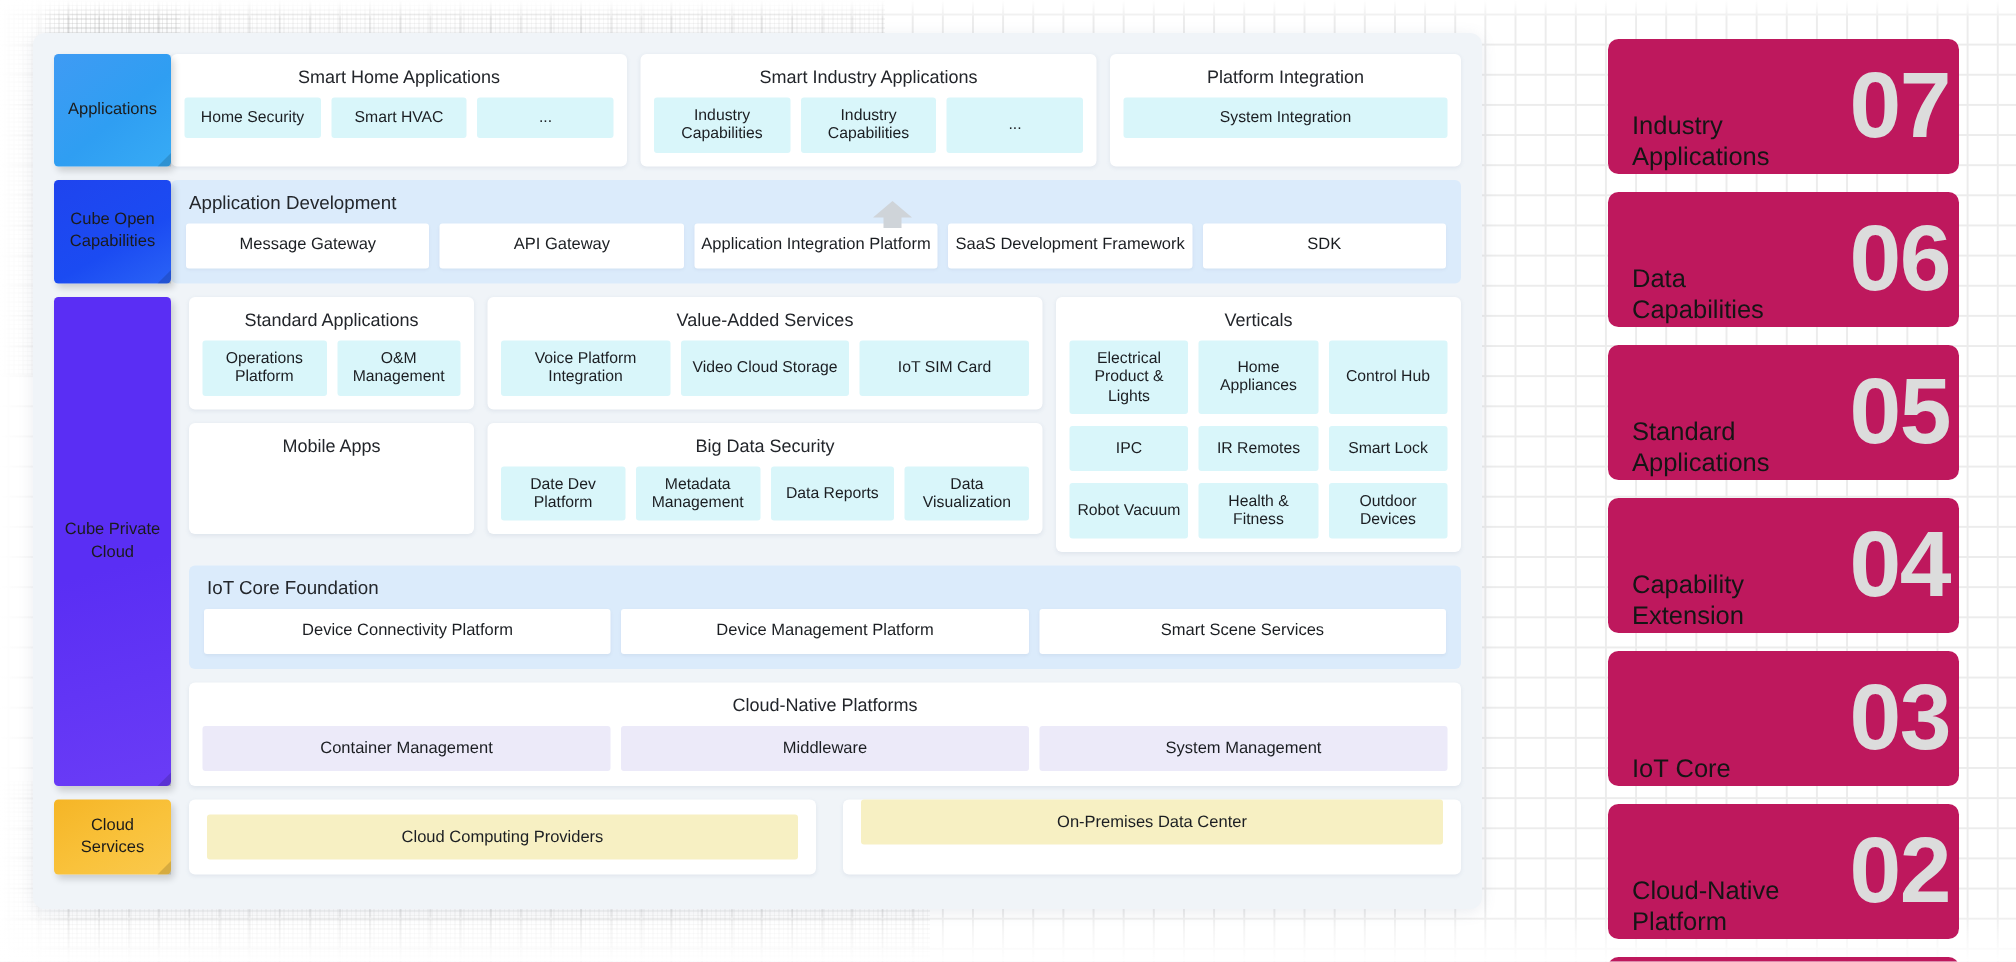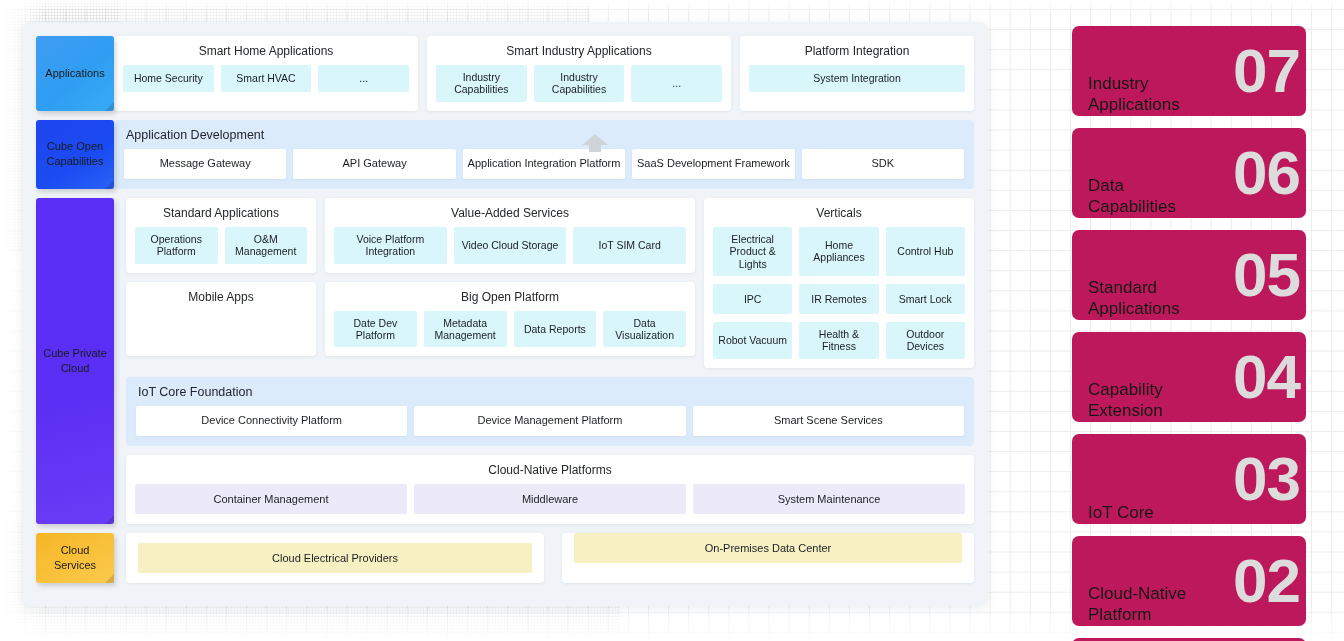--- a/index.html
+++ b/index.html
@@ -358,21 +358,21 @@
                 <div class="chip tall">IoT SIM Card</div>
               </div>
             </div>
           </div>
 
           <div class="pc-top-row">
             <div class="card" id="card-mobile-apps">
               <div class="card-title">Mobile Apps</div>
             </div>
             <div class="card" id="card-big-data">
-              <div class="card-title">Big Open Platform</div>
+              <div class="card-title">Big Data Security</div>
               <div class="chips">
                 <div class="chip tall">Date Dev Platform</div>
                 <div class="chip tall">Metadata Management</div>
                 <div class="chip tall">Data Reports</div>
                 <div class="chip tall">Data Visualization</div>
               </div>
             </div>
           </div>
 
         </div>
@@ -406,35 +406,35 @@
           <div class="chip-white">Device Management Platform</div>
           <div class="chip-white">Smart Scene Services</div>
         </div>
       </div>
 
       <div id="card-cloud-native">
         <div class="card-title">Cloud-Native Platforms</div>
         <div class="chips">
           <div class="chip-lav">Container Management</div>
           <div class="chip-lav">Middleware</div>
-          <div class="chip-lav">System Maintenance</div>
+          <div class="chip-lav">System Management</div>
         </div>
       </div>
 
     </div>
   </div>
 
   <div class="layer-row" id="row-cloud-services">
     <div class="side-badge" id="badge-cloud-services">
       <span>Cloud Services</span>
       <span class="fold"></span>
     </div>
     <div id="cloud-services-body">
       <div id="card-cloud-providers">
-        <div class="chip-yellow">Cloud Electrical Providers</div>
+        <div class="chip-yellow">Cloud Computing Providers</div>
       </div>
       <div id="card-on-prem">
         <div class="chip-yellow">On-Premises Data Center</div>
       </div>
     </div>
   </div>
 
 </div>
 
 <div id="sidebar">

